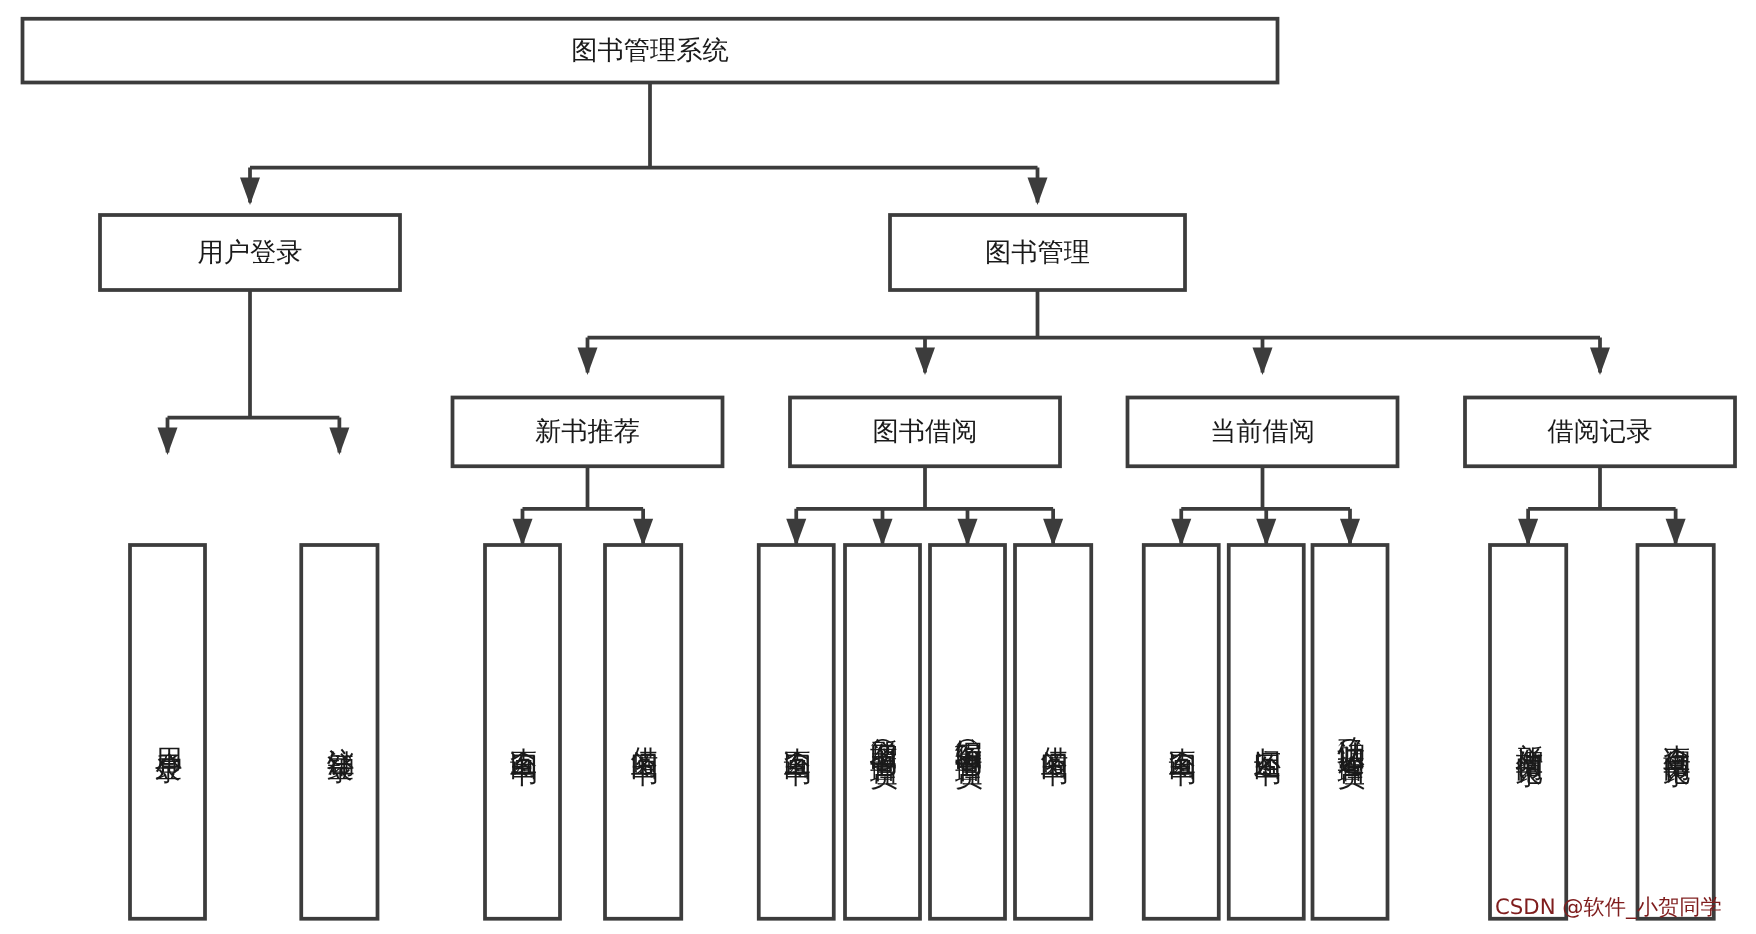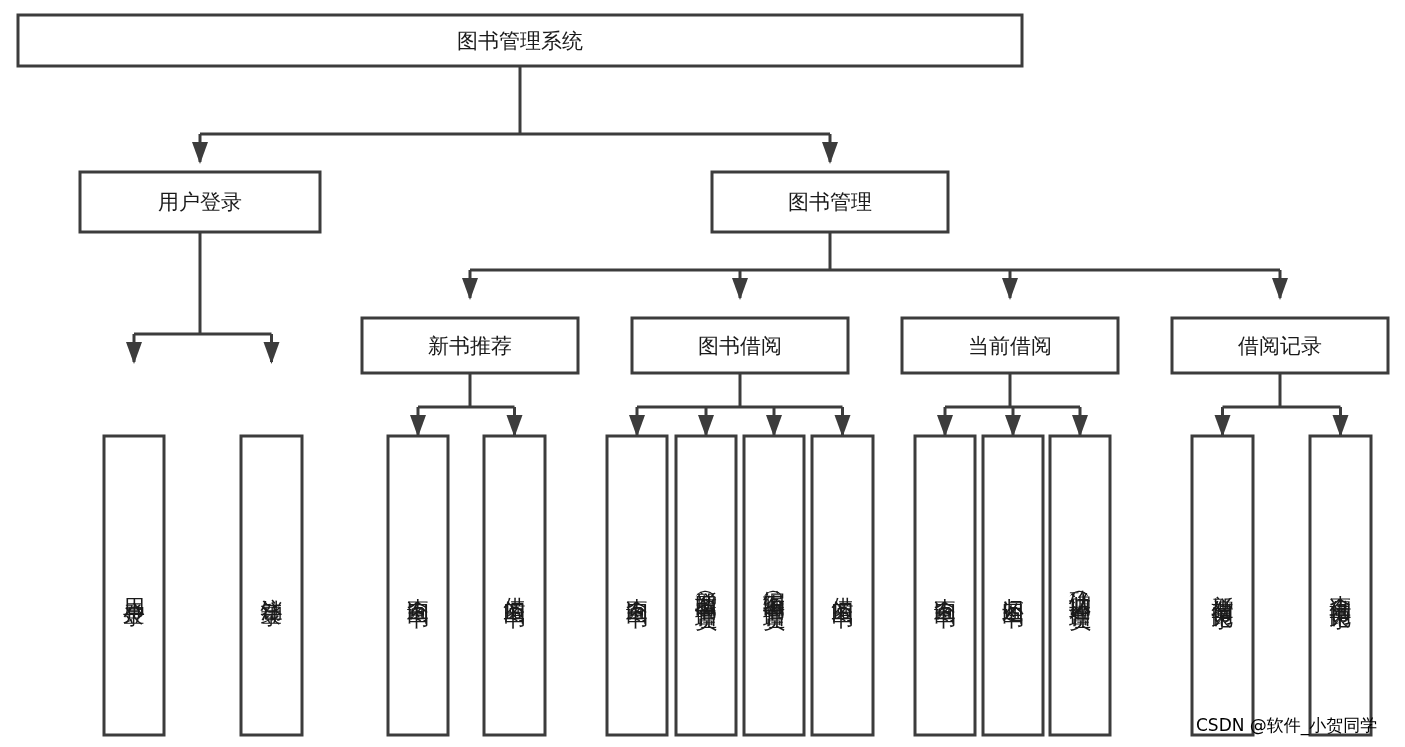--- a/index.html
+++ b/index.html
@@ -60,21 +60,21 @@
     align-items: center;
     justify-content: center;
     text-align: center;
     white-space: nowrap;
     pointer-events: none;
   }
   .watermark {
     position: absolute;
     font-family: "DejaVu Sans", "Liberation Sans", sans-serif;
     font-size: 17px;
-    color: #000000;
+    color: #7f1d1d;
     white-space: nowrap;
   }
 </style>
 </head>
 <body>
 
 <div id="diagram-root">
 
   <svg class="diagram-canvas" viewBox="0 0 1405 747">
     <g id="connectors-layer">

